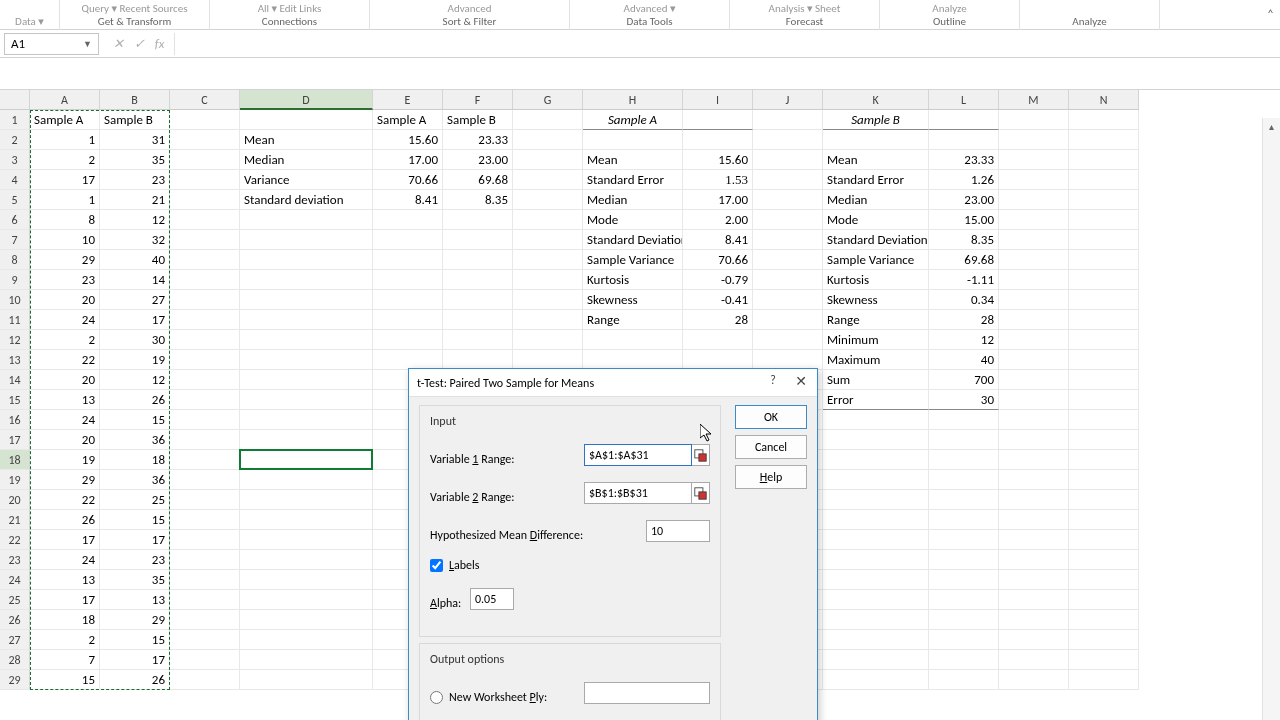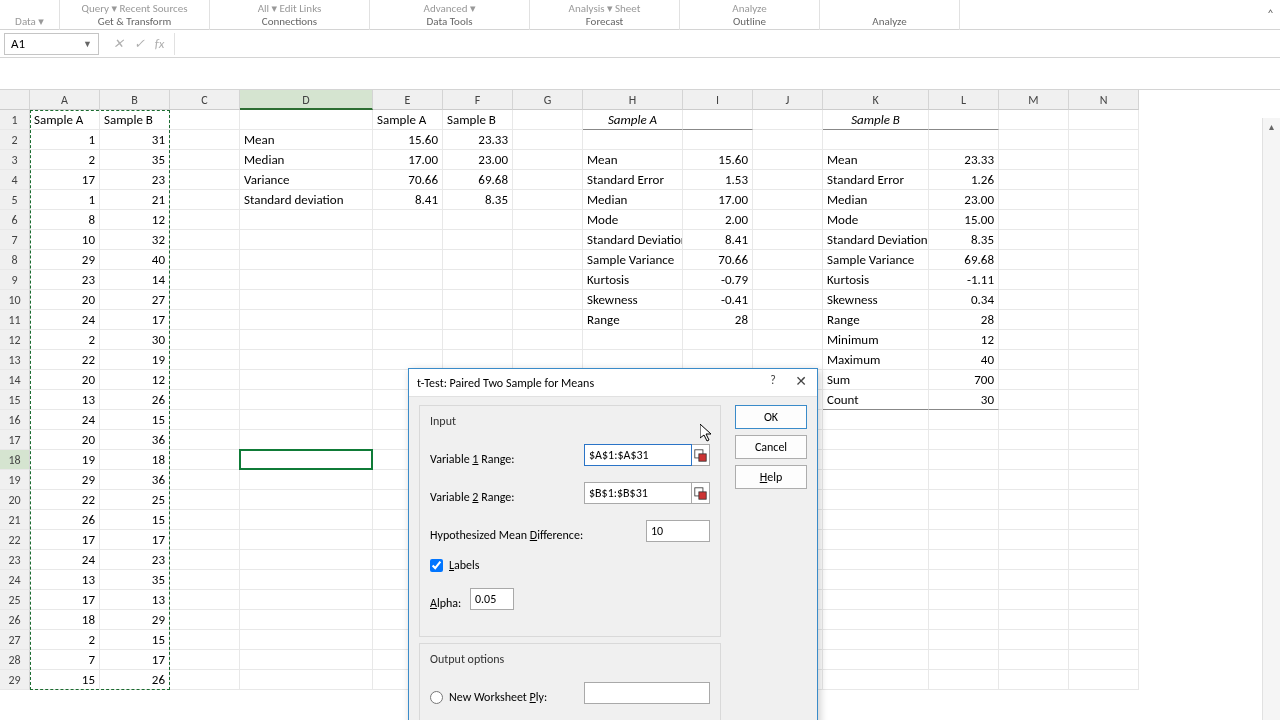--- a/index.html
+++ b/index.html
@@ -67,20 +67,24 @@
       <div class="lbl"></div>
     </div>
     <div class="rgroup" style="width: 150px;">
       <div class="top">Query ▾   Recent Sources</div>
       <div class="lbl">Get &amp; Transform</div>
     </div>
     <div class="rgroup" style="width: 160px;">
       <div class="top">All ▾   Edit Links</div>
       <div class="lbl">Connections</div>
     </div>
+    <div class="rgroup" style="width: 200px;">
+      <div class="top">Advanced</div>
+      <div class="lbl">Sort &amp; Filter</div>
+    </div>
     <div class="rgroup" style="width: 160px;">
       <div class="top">Advanced ▾</div>
       <div class="lbl">Data Tools</div>
     </div>
     <div class="rgroup" style="width: 150px;">
       <div class="top">Analysis ▾   Sheet</div>
       <div class="lbl">Forecast</div>
     </div>
     <div class="rgroup" style="width: 140px;">
       <div class="top">Analyze</div>
@@ -208,21 +212,21 @@
         </div>
         <div class="row">
           <div class="cell r" style="width: 70px;">17</div>
           <div class="cell r" style="width: 70px;">23</div>
           <div class="cell " style="width: 70px;"></div>
           <div class="cell " style="width: 133px;">Variance</div>
           <div class="cell r" style="width: 70px;">70.66</div>
           <div class="cell r" style="width: 70px;">69.68</div>
           <div class="cell " style="width: 70px;"></div>
           <div class="cell " style="width: 100px;">Standard Error</div>
-          <div class="cell r" style="width: 70px;">1.53</div>
+          <div class="cell r" style="width: 70px; font-family: Liberation Serif, serif;">1.53</div>
           <div class="cell " style="width: 70px;"></div>
           <div class="cell " style="width: 106px;">Standard Error</div>
           <div class="cell r" style="width: 70px;">1.26</div>
           <div class="cell " style="width: 70px;"></div>
           <div class="cell " style="width: 70px;"></div>
         </div>
         <div class="row">
           <div class="cell r" style="width: 70px;">1</div>
           <div class="cell r" style="width: 70px;">21</div>
           <div class="cell " style="width: 70px;"></div>
@@ -386,21 +390,21 @@
           <div class="cell r" style="width: 70px;">13</div>
           <div class="cell r" style="width: 70px;">26</div>
           <div class="cell " style="width: 70px;"></div>
           <div class="cell " style="width: 133px;"></div>
           <div class="cell " style="width: 70px;"></div>
           <div class="cell " style="width: 70px;"></div>
           <div class="cell " style="width: 70px;"></div>
           <div class="cell " style="width: 100px;"></div>
           <div class="cell " style="width: 70px;"></div>
           <div class="cell " style="width: 70px;"></div>
-          <div class="cell bb" style="width: 106px;">Count</div>
+          <div class="cell bb" style="width: 106px;">Error</div>
           <div class="cell r bb" style="width: 70px;">30</div>
           <div class="cell " style="width: 70px;"></div>
           <div class="cell " style="width: 70px;"></div>
         </div>
         <div class="row">
           <div class="cell r" style="width: 70px;">24</div>
           <div class="cell r" style="width: 70px;">15</div>
           <div class="cell " style="width: 70px;"></div>
           <div class="cell " style="width: 133px;"></div>
           <div class="cell " style="width: 70px;"></div>

